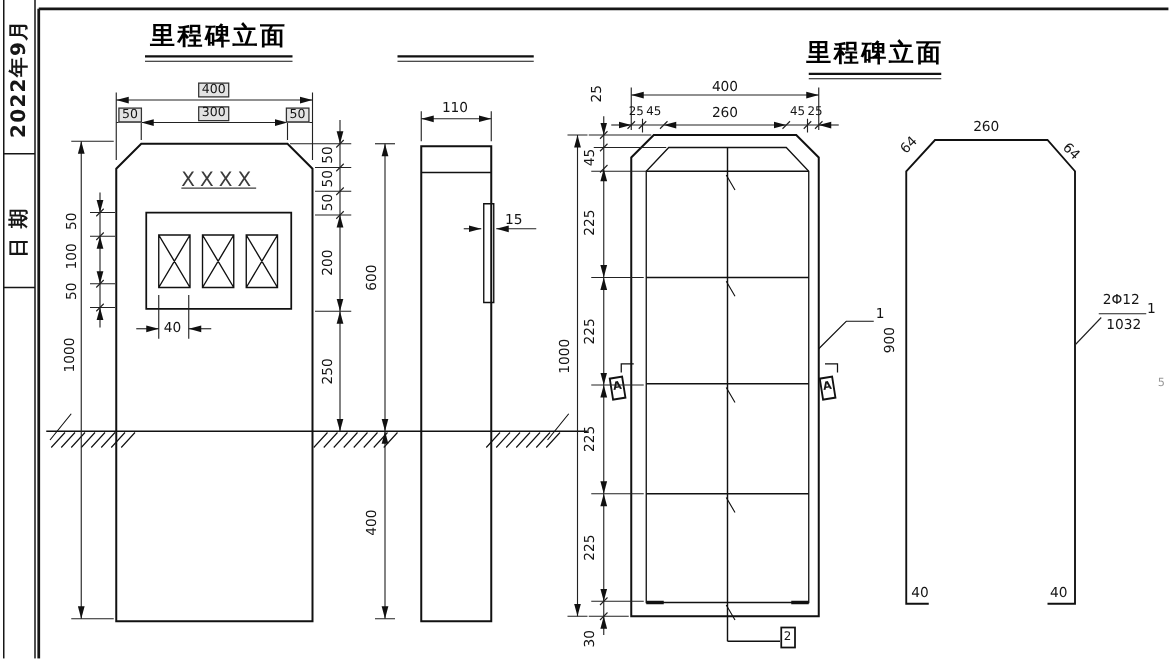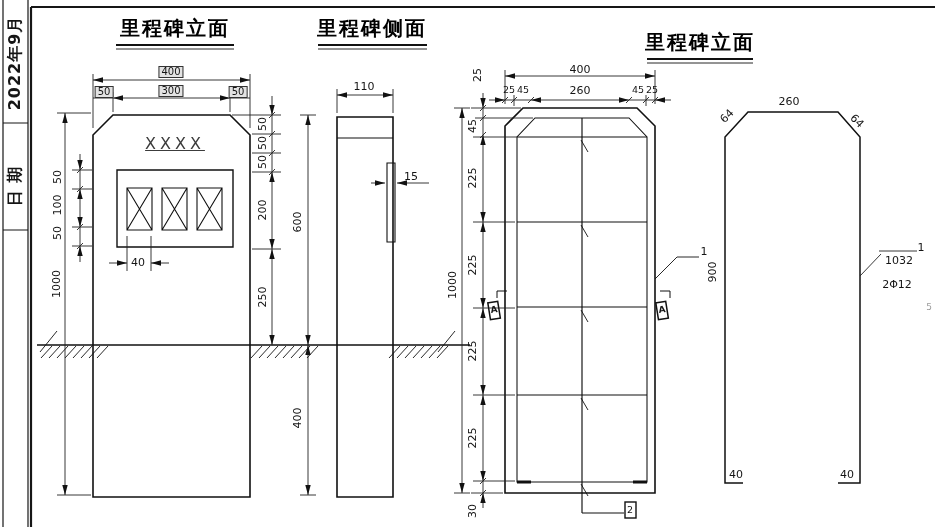--- a/index.html
+++ b/index.html
@@ -143,21 +143,20 @@
     <g stroke="#111" fill="none">
       <path d="M743,483 H725 V137 L748,112 H838 L860,137 V483 H838" stroke-width="1.5"></path>
       <path d="M860,276 L881,254 M879,251 H917" stroke-width="0.9" stroke="#222"></path>
     </g>
   </svg>
 
   <span class="lbl r zh" style="left:15px;top:63px;">2022年9月</span>
   <span class="lbl r zh" style="left:15px;top:186px;">日 期</span>
 
   <span class="lbl t" style="left:175px;top:28px;">里程碑立面</span>
-  <span class="lbl t" style="left:372px;top:28px;">里程碑侧面</span>
   <span class="lbl t" style="left:700px;top:42px;">里程碑立面</span>
 
   <span class="lbl bx" style="left:171px;top:72px;">400</span>
   <span class="lbl bx" style="left:171px;top:91px;">300</span>
   <span class="lbl bx" style="left:104px;top:92px;">50</span>
   <span class="lbl bx" style="left:238px;top:92px;">50</span>
   <span class="lbl ph" style="left:175px;top:144px;text-decoration:underline;">XXXX</span>
   <span class="lbl r" style="left:262px;top:124px;">50</span>
   <span class="lbl r" style="left:262px;top:143px;">50</span>
   <span class="lbl r" style="left:262px;top:162px;">50</span>
@@ -190,21 +189,21 @@
   <span class="lbl r" style="left:452px;top:285px;">1000</span>
   <span class="lbl" style="left:704px;top:251px;">1</span>
   <span class="lbl rA" style="left:494px;top:310px;">A</span>
   <span class="lbl rA" style="left:662px;top:310px;">A</span>
   <span class="lbl xs" style="left:630px;top:510px;">2</span>
 
   <span class="lbl rm45" style="left:727px;top:116px;">64</span>
   <span class="lbl" style="left:789px;top:101px;">260</span>
   <span class="lbl r45" style="left:857px;top:121px;">64</span>
   <span class="lbl r" style="left:712px;top:272px;">900</span>
-  <span class="lbl" style="left:897px;top:240px;margin-top:44px;">2Φ12</span>
+  <span class="lbl" style="left:897px;top:240px;">2Φ12</span>
   <span class="lbl" style="left:899px;top:260px;">1032</span>
   <span class="lbl" style="left:921px;top:247px;">1</span>
   <span class="lbl" style="left:736px;top:474px;">40</span>
   <span class="lbl" style="left:847px;top:474px;">40</span>
   <span class="lbl" style="left:809px;top:544px;">350</span>
 
   <span class="lbl faint" style="left:929px;top:307px;">5</span>
 </div>
 
 </body></html>

